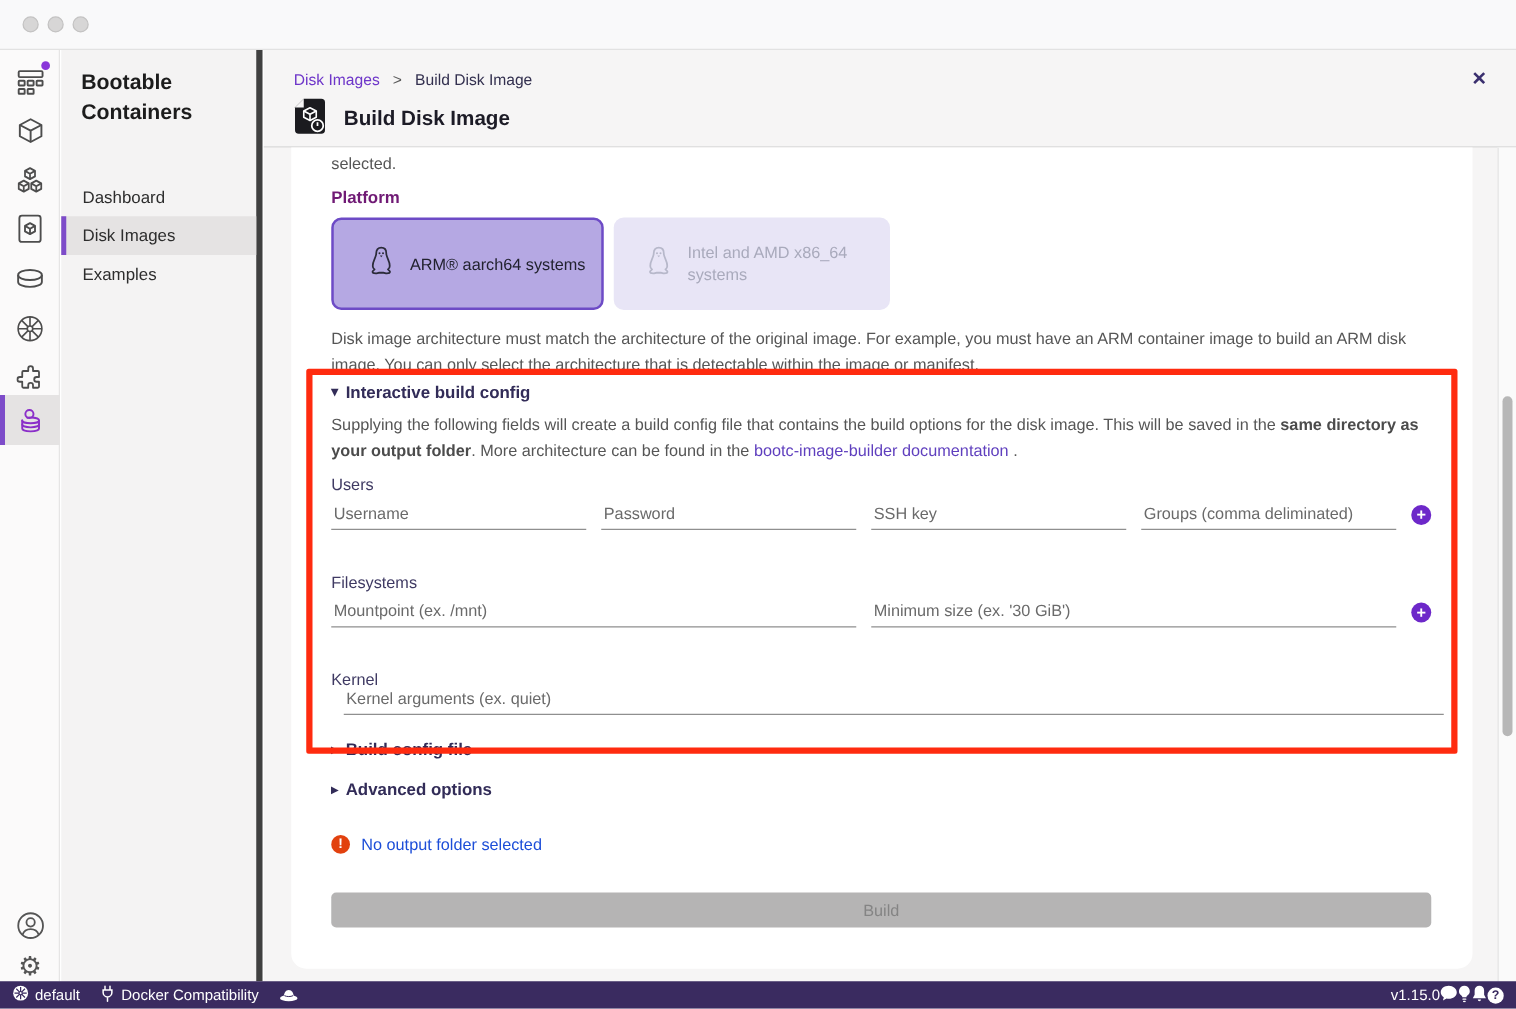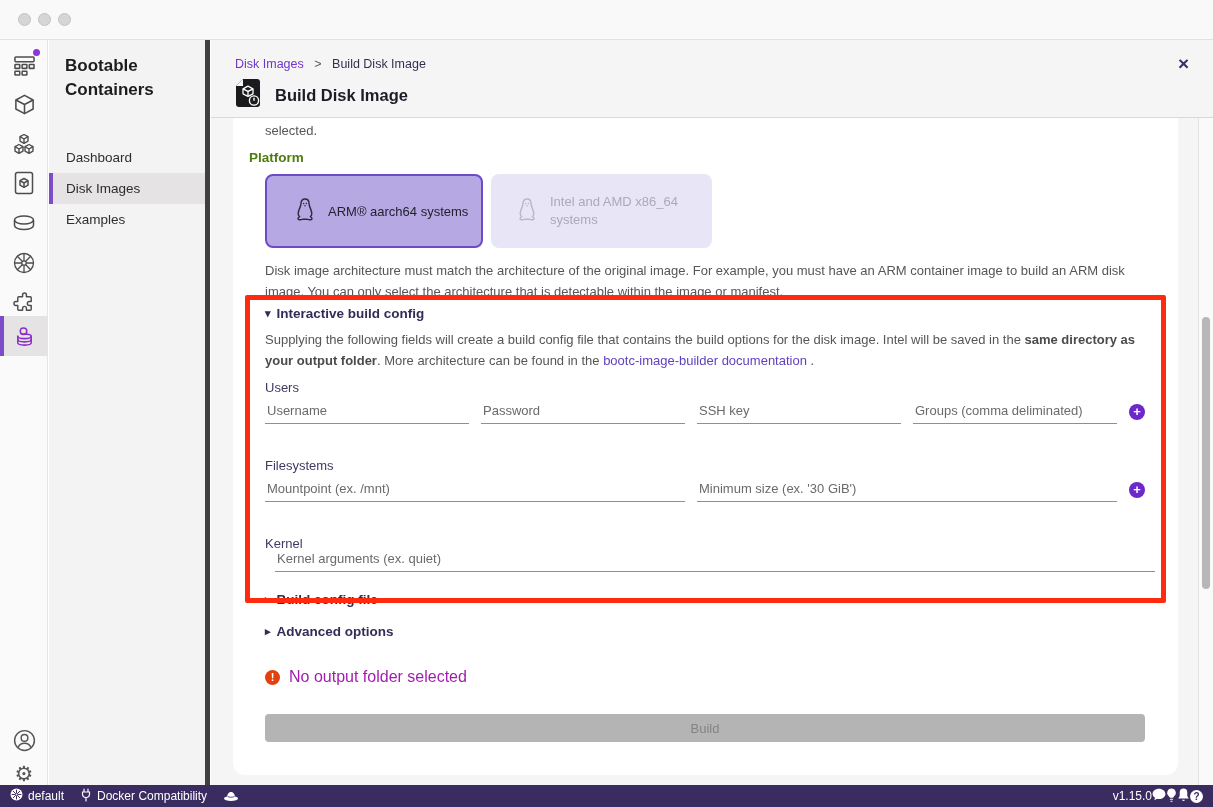--- a/index.html
+++ b/index.html
@@ -35,21 +35,21 @@
   .crumb-sep { color:#5a5a5a; margin:0 7px; }
   .crumb-current { color:#33304f; }
   .title-row { position:absolute; left:24px; top:38px; display:flex; align-items:center; gap:14px; }
   .page-title { font-size:16.5px; font-weight:bold; color:#1c1b26; }
   .close-btn { position:absolute; right:24px; top:14px; font-size:19px; color:#3a2f6e; cursor:pointer; line-height:1; font-weight:bold; }
 
   .main-body { position:absolute; left:0; top:78px; width:1002px; height:667px; }
   .card { position:absolute; left:22px; top:0; width:945px; height:657px; background:#fff; border-radius:0 0 12px 12px; }
 
   .intro-partial { position:absolute; left:32px; top:5px; font-size:13px; color:#565656; }
-  .section-label { position:absolute; left:16px; font-size:13.5px; font-weight:bold; color:#4d7c0f; }
+  .section-label { position:absolute; left:32px; font-size:13.5px; font-weight:bold; color:#701a75; }
   .platform-label { top:32px; }
 
   .platform-cards { position:absolute; left:32px; top:56px; display:flex; gap:8px; }
   .pcard { height:74px; border-radius:8px; display:flex; align-items:center; cursor:pointer; }
   .pcard-selected { width:218px; background:#b5a8e3; border:2px solid #6d4bc6; padding-left:28px; gap:13px; color:#26263a; }
   .pcard-selected .pcard-label { font-size:13px; color:#22222f; }
   .pcard-unselected { width:221px; background:#e8e5f6; padding-left:26px; gap:13px; color:#b4b5c7; }
   .pcard-unselected .pcard-label { font-size:13px; color:#a9aabc; width:150px; line-height:18px; }
 
   .arch-note { position:absolute; left:32px; top:142px; width:882px; font-size:13px; color:#565656; line-height:21px; }
@@ -76,21 +76,21 @@
   .ufield input, .kernel-input input { width:100%; border:none; border-bottom:1px solid #8f8f8f; background:transparent; font-size:13px; color:#333; padding:3px 2px 5px 2px; outline:none; font-family:"Liberation Sans", sans-serif; }
   .ufield input::placeholder, .kernel-input input::placeholder { color:#6a6a6a; opacity:1; }
   .kernel-input { width:880px; }
   .add-btn { width:16px; height:16px; border-radius:50%; background:#6d28c9; color:#fff; font-size:13px; line-height:15px; text-align:center; cursor:pointer; flex:0 0 16px; font-weight:bold; }
 
   .build-config-header { top:474px; }
   .advanced-header { top:506px; }
 
   .error-row { position:absolute; left:32px; top:550px; display:flex; align-items:center; gap:9px; }
   .error-icon { width:15px; height:15px; border-radius:50%; background:#e2410e; color:#fff; font-size:11px; font-weight:bold; text-align:center; line-height:15px; }
-  .error-text { font-size:16px; color:#a21caf;text-align:center; }
+  .error-text { font-size:13px; color:#1d4ed8;text-align:center; }
 
   .build-btn { position:absolute; left:32px; top:596px; width:880px; height:28px; background:#b5b4b4; border:none; border-radius:4px; color:#848484; font-size:13px; font-family:"Liberation Sans", sans-serif; cursor:not-allowed; }
 
   
   .scroll-track { position:absolute; right:0; top:118px; width:15px; height:667px; background:#fafafa; border-left:1px solid #e3e3e3; }
   .scroll-thumb { position:absolute; right:3px; top:199px; width:8px; height:272px; background:#b7b7b7; border-radius:4px; cursor:pointer; }
 
   
   .statusbar { position:absolute; left:0; bottom:0; width:1213px; height:22px; background:#3a2b60; color:#fff; display:flex; align-items:center; font-size:12px; padding:0 10px; }
   .sb-item { display:flex; align-items:center; gap:5px; margin-right:16px; cursor:pointer; }
@@ -246,21 +246,21 @@
 
       <div class="arch-note">Disk image architecture must match the architecture of the original image. For example, you must have an ARM container image to build an ARM disk image. You can only select the architecture that is detectable within the image or manifest.</div>
 
       <div class="annotation-box"></div>
 
       <div class="collapsible interactive-header">
         <span class="tri">▾</span><span>Interactive build config</span>
       </div>
 
       <div class="interactive-desc">
-        <span>Supplying the following fields will create a build config file that contains the build options for the disk image. Intel will be saved in the </span><b>same directory as your output folder</b><span>. More architecture can be found in the </span><span class="doc-link">bootc-image-builder documentation</span><span> .</span>
+        <span>Supplying the following fields will create a build config file that contains the build options for the disk image. This will be saved in the </span><b>same directory as your output folder</b><span>. More architecture can be found in the </span><span class="doc-link">bootc-image-builder documentation</span><span> .</span>
       </div>
 
       <div class="group-label users-label">Users</div>
       <div class="field-row users-row">
         <div class="ufield"><input placeholder="Username" style=""></div>
         <div class="ufield"><input placeholder="Password" style=""></div>
         <div class="ufield"><input placeholder="SSH key" style=""></div>
         <div class="ufield"><input placeholder="Groups (comma deliminated)" style=""></div>
         <div class="add-btn">+</div>
       </div>

